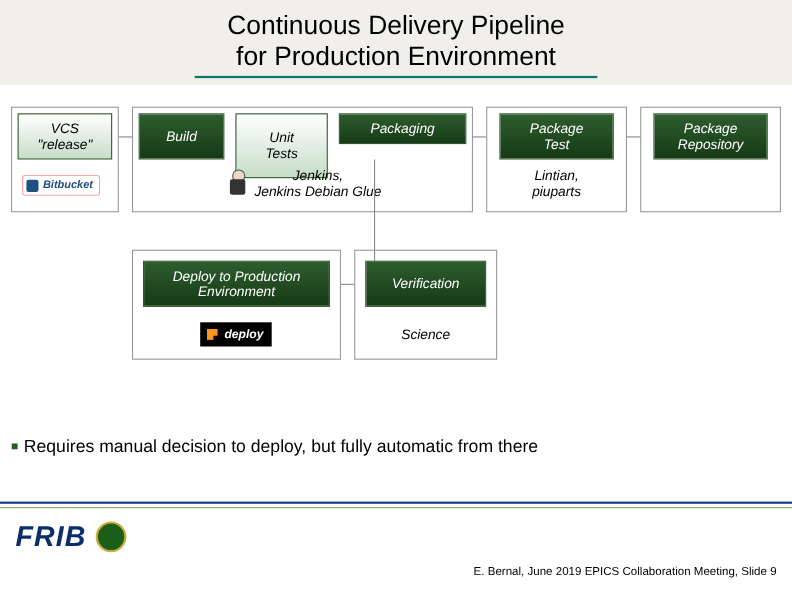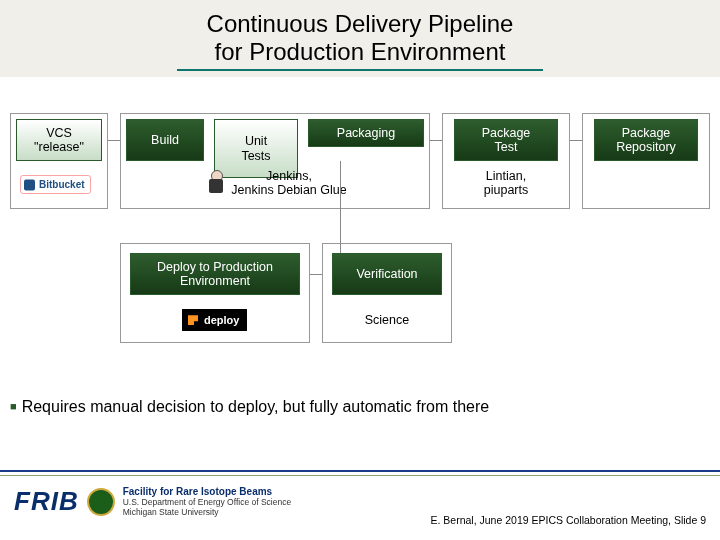--- a/index.html
+++ b/index.html
@@ -21,21 +21,22 @@
     color: #000;
     border-bottom: 2px solid #0f766e;
     display: inline-block;
     padding: 0 30px 4px 30px;
     line-height: 1.15;
   }
   .diagram {
     position: relative;
     width: 700px;
     height: 290px;
-    margin: 36px auto 0 auto;
+    margin: 20px auto 0 auto;
+    font-style: italic;
   }
   
   .stage {
     position: absolute;
     border: 1px solid #2a5a2a;
     background: linear-gradient(#ffffff 0%, #c7ddc7 100%);
     display: flex;
     align-items: center;
     justify-content: center;
     text-align: center;
@@ -125,21 +126,21 @@
     position:absolute;
     left:10px; top:398px;
     font-size:16px;
     color:#000;
   }
   .bullet .sq{ color:#2a5a2a; font-size:11px; vertical-align:2px; margin-right:5px;}
   
   .footer{
     position:absolute;
     left:0; right:0; bottom:0;
-    height:70px;
+    height:84px;
     border-top:2px solid #1a3a8a;
   }
   .footer-rule2{
     position:absolute; left:0; right:0; top:3px; height:1px; background:#8aa66f;
   }
   .frib-logo{
     position:absolute; left:14px; top:14px;
     display:flex; align-items:center; gap:8px;
   }
   .frib-mark{
@@ -220,20 +221,15 @@
 
 <div class="bullet">
   <span class="sq">■</span><span>Requires manual decision to deploy, but fully automatic from there</span>
 </div>
 
 <div class="footer">
   <div class="footer-rule2"></div>
   <div class="frib-logo">
     <span class="frib-mark">FRIB</span>
     <span class="doe-seal"></span>
-    <span class="frib-sub">
-      <span class="b">Facility for Rare Isotope Beams</span><br>
-      <span>U.S. Department of Energy Office of Science</span><br>
-      <span>Michigan State University</span>
-    </span>
   </div>
   <div class="slide-info">E. Bernal, June 2019 EPICS Collaboration Meeting, Slide 9</div>
 </div>
 
 </body></html>

